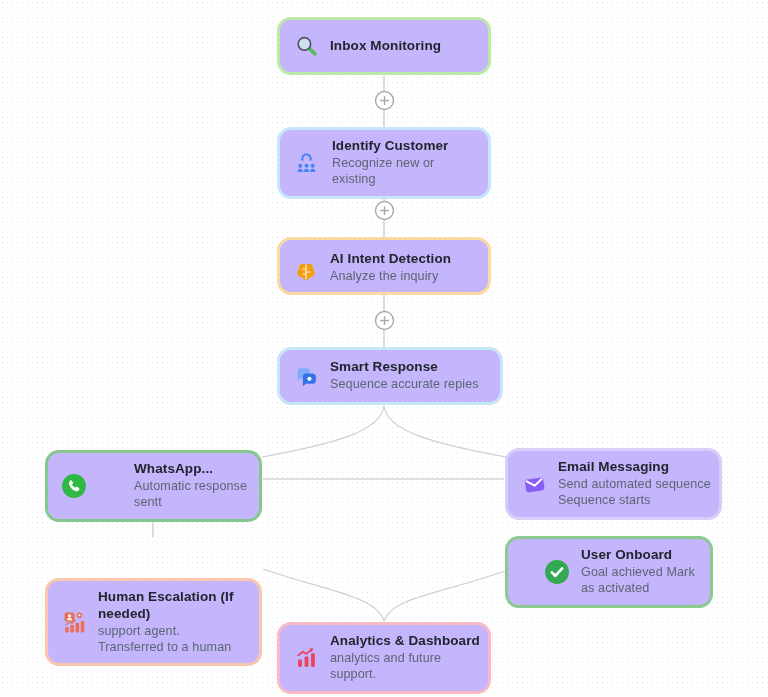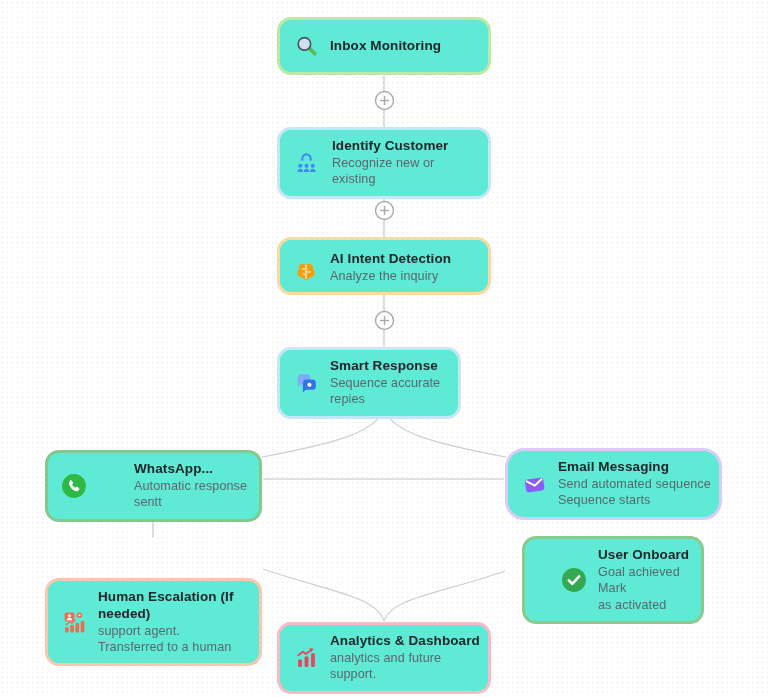--- a/index.html
+++ b/index.html
@@ -9,21 +9,21 @@
     background-color:#ffffff;
     background-image:radial-gradient(circle, #e6e6ec 0.9px, transparent 1px);
     background-size:5px 5px;
     position:relative;
     overflow:hidden;
   }
   #wires{position:absolute;left:0;top:0;z-index:0;}
   .node{
     position:absolute;
     box-sizing:border-box;
-    background:#5eead4;
+    background:#c4b5fd;
     border:3px solid #ccc;
     border-radius:14px;
     display:flex;
     align-items:center;
     gap:11px;
     padding:8px 8px 8px 13px;
     z-index:2;
     cursor:pointer;
   }
   .node .nicon{flex:0 0 26px;display:flex;align-items:center;justify-content:center;}
@@ -124,21 +124,21 @@
       <path d="M12 5 v14" stroke="#fff" stroke-width="1.1"></path>
       <path d="M8 9 h3 M13 12 h3.5 M8.5 14 h3" stroke="#fff" stroke-width="0.9"></path>
     </svg>
   </span>
   <div class="ntext">
     <div class="ntitle">AI Intent Detection</div>
     <div class="ndesc">Analyze the inquiry</div>
   </div>
 </div>
 
-<div class="node" style="left: 277px; top: 347px; width: 184px; min-height: 58px; border-color: rgb(198, 230, 249);">
+<div class="node" style="left: 277px; top: 347px; width: 226px; min-height: 58px; border-color: rgb(198, 230, 249);">
   <span class="nicon">
     <svg width="25" height="25" viewBox="0 0 24 24">
       <path d="M3.5 7.5 a3.5 3.5 0 0 1 3.5-3.5 h5 a3.5 3.5 0 0 1 3.5 3.5 v3 a3.5 3.5 0 0 1-3.5 3.5 h-6 l-2.5 2 z" fill="#7fabf7"></path>
       <path d="M8.5 12.5 a3.5 3.5 0 0 1 3.5-3.5 h5.5 a3.5 3.5 0 0 1 3.5 3.5 v3 a3.5 3.5 0 0 1-3.5 3.5 h-6 l-3 2.3 z" fill="#3472e8"></path>
       <circle cx="14.8" cy="14.2" r="2" fill="#ffffff"></circle>
     </svg>
   </span>
   <div class="ntext">
     <div class="ntitle">Smart Response</div>
     <div class="ndesc">Sequence accurate repies</div>
@@ -151,21 +151,21 @@
       <circle cx="12" cy="12" r="11" fill="#2fb944"></circle>
       <path d="M8.1 7.1 c.5-.5 1.4-.45 1.85.15 l.95 1.3 c.35.5.25 1.15-.2 1.55 l-.6.6 c.62 1.25 1.65 2.28 2.9 2.9 l.6-.6 c.4-.45 1.05-.55 1.55-.2 l1.3.95 c.6.45.65 1.35.15 1.85 l-.7.7 c-.5.5-1.25.72-1.95.5 c-3.1-.95-5.55-3.4-6.5-6.5 c-.22-.7 0-1.45.5-1.95 z" fill="#ffffff"></path>
     </svg>
   </span>
   <div class="ntext">
     <div class="ntitle">WhatsApp...</div>
     <div class="ndesc">Automatic response sentt</div>
   </div>
 </div>
 
-<div class="node" style="left: 505px; top: 448px; width: 217px; min-height: 62px; border-color: rgb(217, 205, 248); border-radius: 19px;">
+<div class="node" style="left: 505px; top: 448px; width: 217px; min-height: 62px; border-color: rgb(217, 205, 248);">
   <span class="nicon">
     <svg width="26" height="26" viewBox="0 0 24 24">
       <g transform="rotate(-8 12 12)">
         <rect x="4" y="7" width="17" height="12" rx="2.6" fill="#8b5cf6"></rect>
         <path d="M5.6 8.6 L12.5 13.6 L19.4 8.6" stroke="#ffffff" stroke-width="1.8" fill="none" stroke-linecap="round" stroke-linejoin="round"></path>
       </g>
     </svg>
   </span>
   <div class="ntext">
     <div class="ntitle">Email Messaging</div>
@@ -189,21 +189,21 @@
       <path d="M3.5 14.5 l4-3 l2 1.2 l3.5-3" stroke="#ee6c50" stroke-width="1.2" fill="none"></path>
     </svg>
   </span>
   <div class="ntext">
     <div class="ntitle">Human Escalation (If needed)</div>
     <div class="ndesc">support agent.</div>
     <div class="ndesc">Transferred to a human</div>
   </div>
 </div>
 
-<div class="node" style="left: 522px; top: 536px; width: 182px; min-height: 62px; border-color: rgb(139, 201, 143); padding-left: 36px;">
+<div class="node" style="left: 505px; top: 536px; width: 208px; min-height: 62px; border-color: rgb(139, 201, 143); padding-left: 36px;">
   <span class="nicon">
     <svg width="26" height="26" viewBox="0 0 24 24">
       <circle cx="12" cy="12" r="11" fill="#34a853"></circle>
       <path d="M7.2 12.3 l3.2 3.2 l6.4-6.8" stroke="#ffffff" stroke-width="2.4" fill="none" stroke-linecap="round" stroke-linejoin="round"></path>
     </svg>
   </span>
   <div class="ntext">
     <div class="ntitle">User Onboard</div>
     <div class="ndesc">Goal achieved Mark</div>
     <div class="ndesc">as activated</div>

